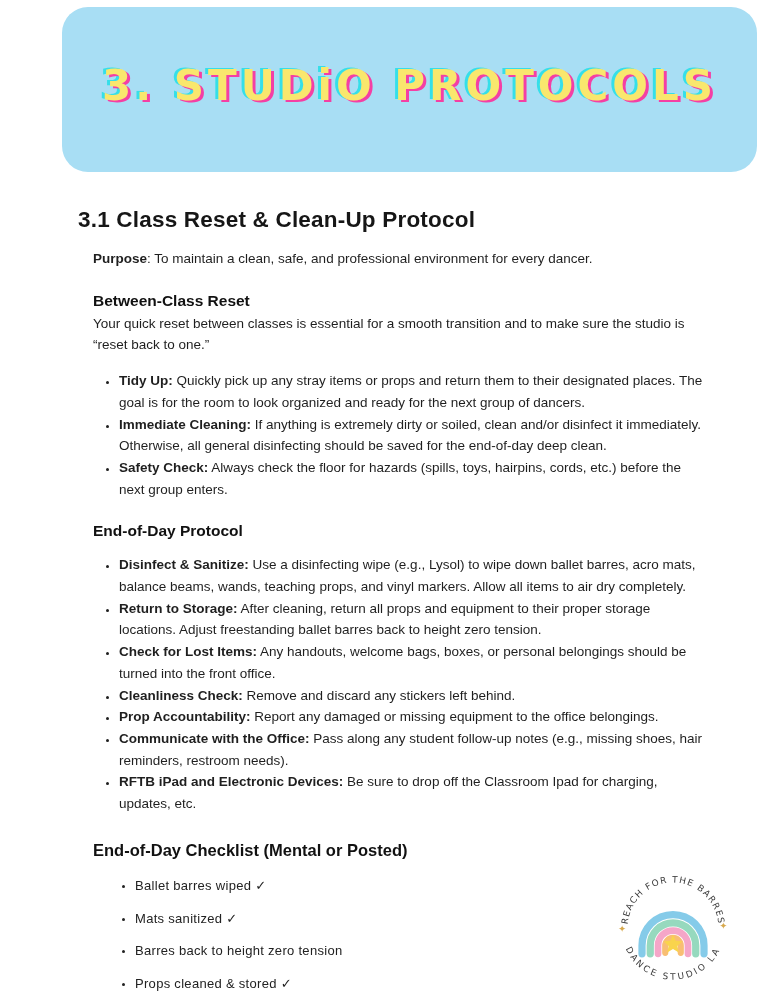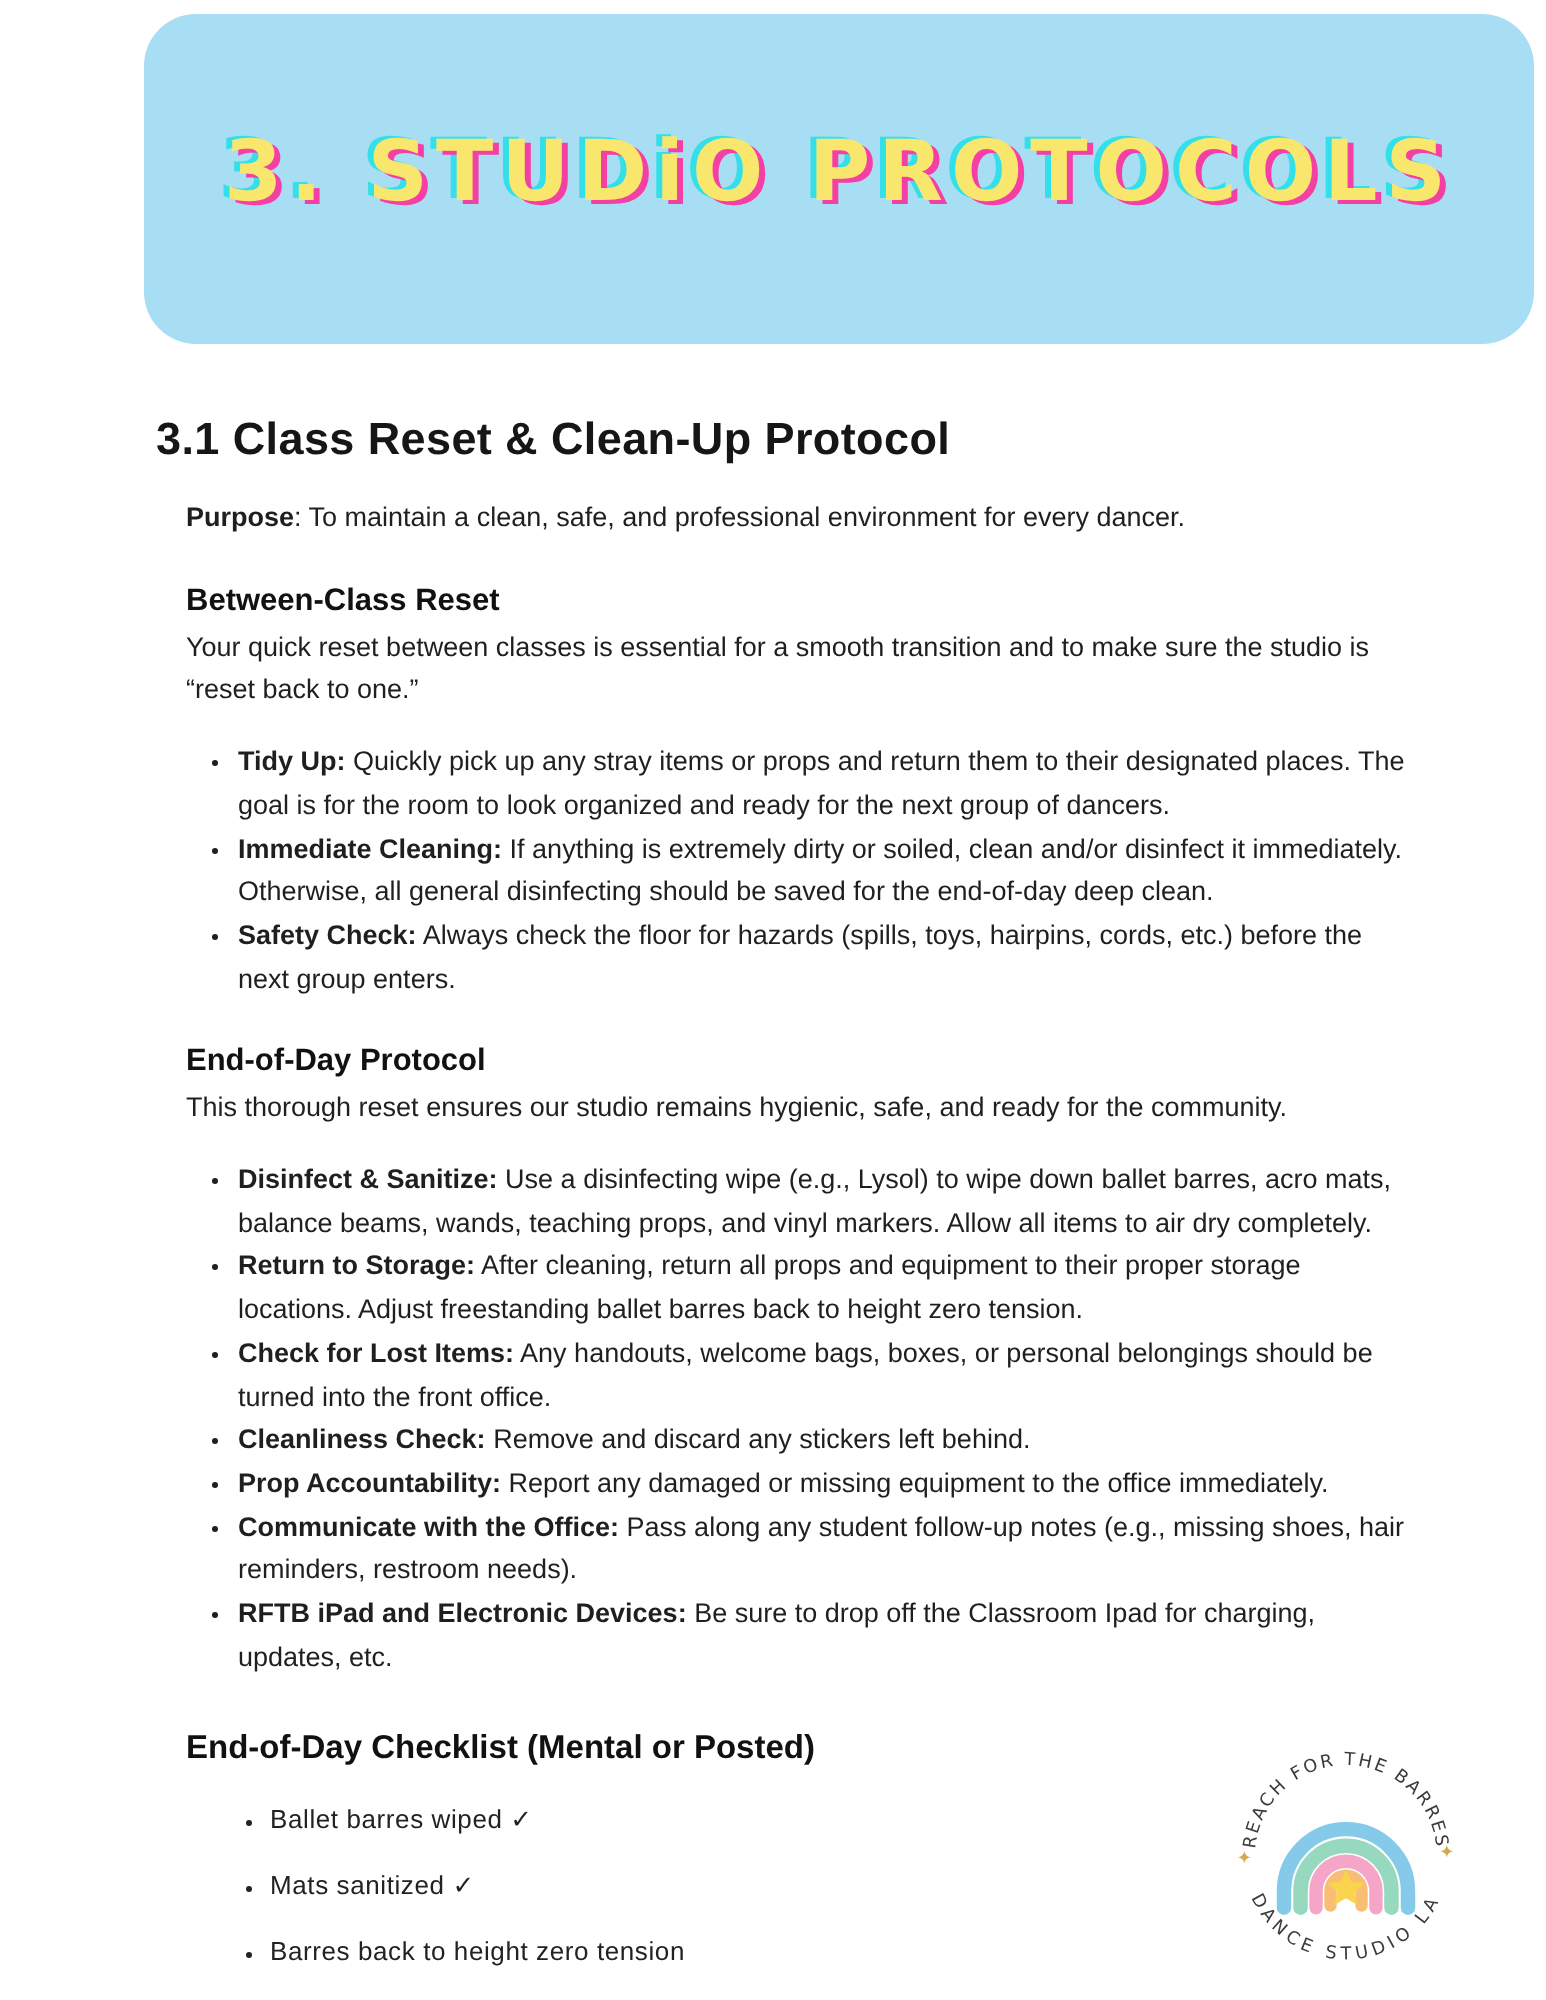--- a/index.html
+++ b/index.html
@@ -6,21 +6,21 @@
   .page{
     position:relative;
     width:773px;height:1000px;
     background:#ffffff;
     font-family:"Liberation Sans", sans-serif;
     color:#1f1f1f;
     overflow:hidden;
   }
   
   .banner{
-    position:absolute;left:72px;top:7px;
+    position:absolute;left:62px;top:7px;
     width:695px;height:165px;
     background:#A8DEF4;
     border-radius:26px;
     display:flex;align-items:center;justify-content:center;
   }
   .banner-title{
     font-family:"DejaVu Sans", sans-serif;
     font-weight:800;
     font-size:42px;
     letter-spacing:4px;
@@ -114,32 +114,31 @@
             <li><strong>Tidy Up:</strong> <span>Quickly pick up any stray items or props and return them to their designated places. The goal is for the room to look organized and ready for the next group of dancers.</span></li>
 
             <li><strong>Immediate Cleaning:</strong> <span>If anything is extremely dirty or soiled, clean and/or disinfect it immediately. Otherwise, all general disinfecting should be saved for the end-of-day deep clean.</span></li>
 
             <li><strong>Safety Check:</strong> <span>Always check the floor for hazards (spills, toys, hairpins, cords, etc.) before the next group enters.</span></li>
           </ul>
       </section>
 
       <section>
         <h3 class="sub-heading">End-of-Day Protocol</h3>
-        <p class="lead">This thorough reset ensures our studio remains hygienic, safe, and ready for the community.</p>
         <ul class="bullets">
 
             <li><strong>Disinfect &amp; Sanitize:</strong> <span>Use a disinfecting wipe (e.g., Lysol) to wipe down ballet barres, acro mats, balance beams, wands, teaching props, and vinyl markers. Allow all items to air dry completely.</span></li>
 
             <li><strong>Return to Storage:</strong> <span>After cleaning, return all props and equipment to their proper storage locations. Adjust freestanding ballet barres back to height zero tension.</span></li>
 
             <li><strong>Check for Lost Items:</strong> <span>Any handouts, welcome bags, boxes, or personal belongings should be turned into the front office.</span></li>
 
             <li><strong>Cleanliness Check:</strong> <span>Remove and discard any stickers left behind.</span></li>
 
-            <li><strong>Prop Accountability:</strong> <span>Report any damaged or missing equipment to the office immediately.</span></li>
+            <li><strong>Prop Accountability:</strong> <span>Report any damaged or missing equipment to the office belongings.</span></li>
 
             <li><strong>Communicate with the Office:</strong> <span>Pass along any student follow-up notes (e.g., missing shoes, hair reminders, restroom needs).</span></li>
 
             <li><strong>RFTB iPad and Electronic Devices:</strong> <span>Be sure to drop off the Classroom Ipad for charging, updates, etc.</span></li>
           </ul>
       </section>
 
       <section>
         <h3 class="checklist-heading">End-of-Day Checklist (Mental or Posted)</h3>
         <ul class="checklist">

